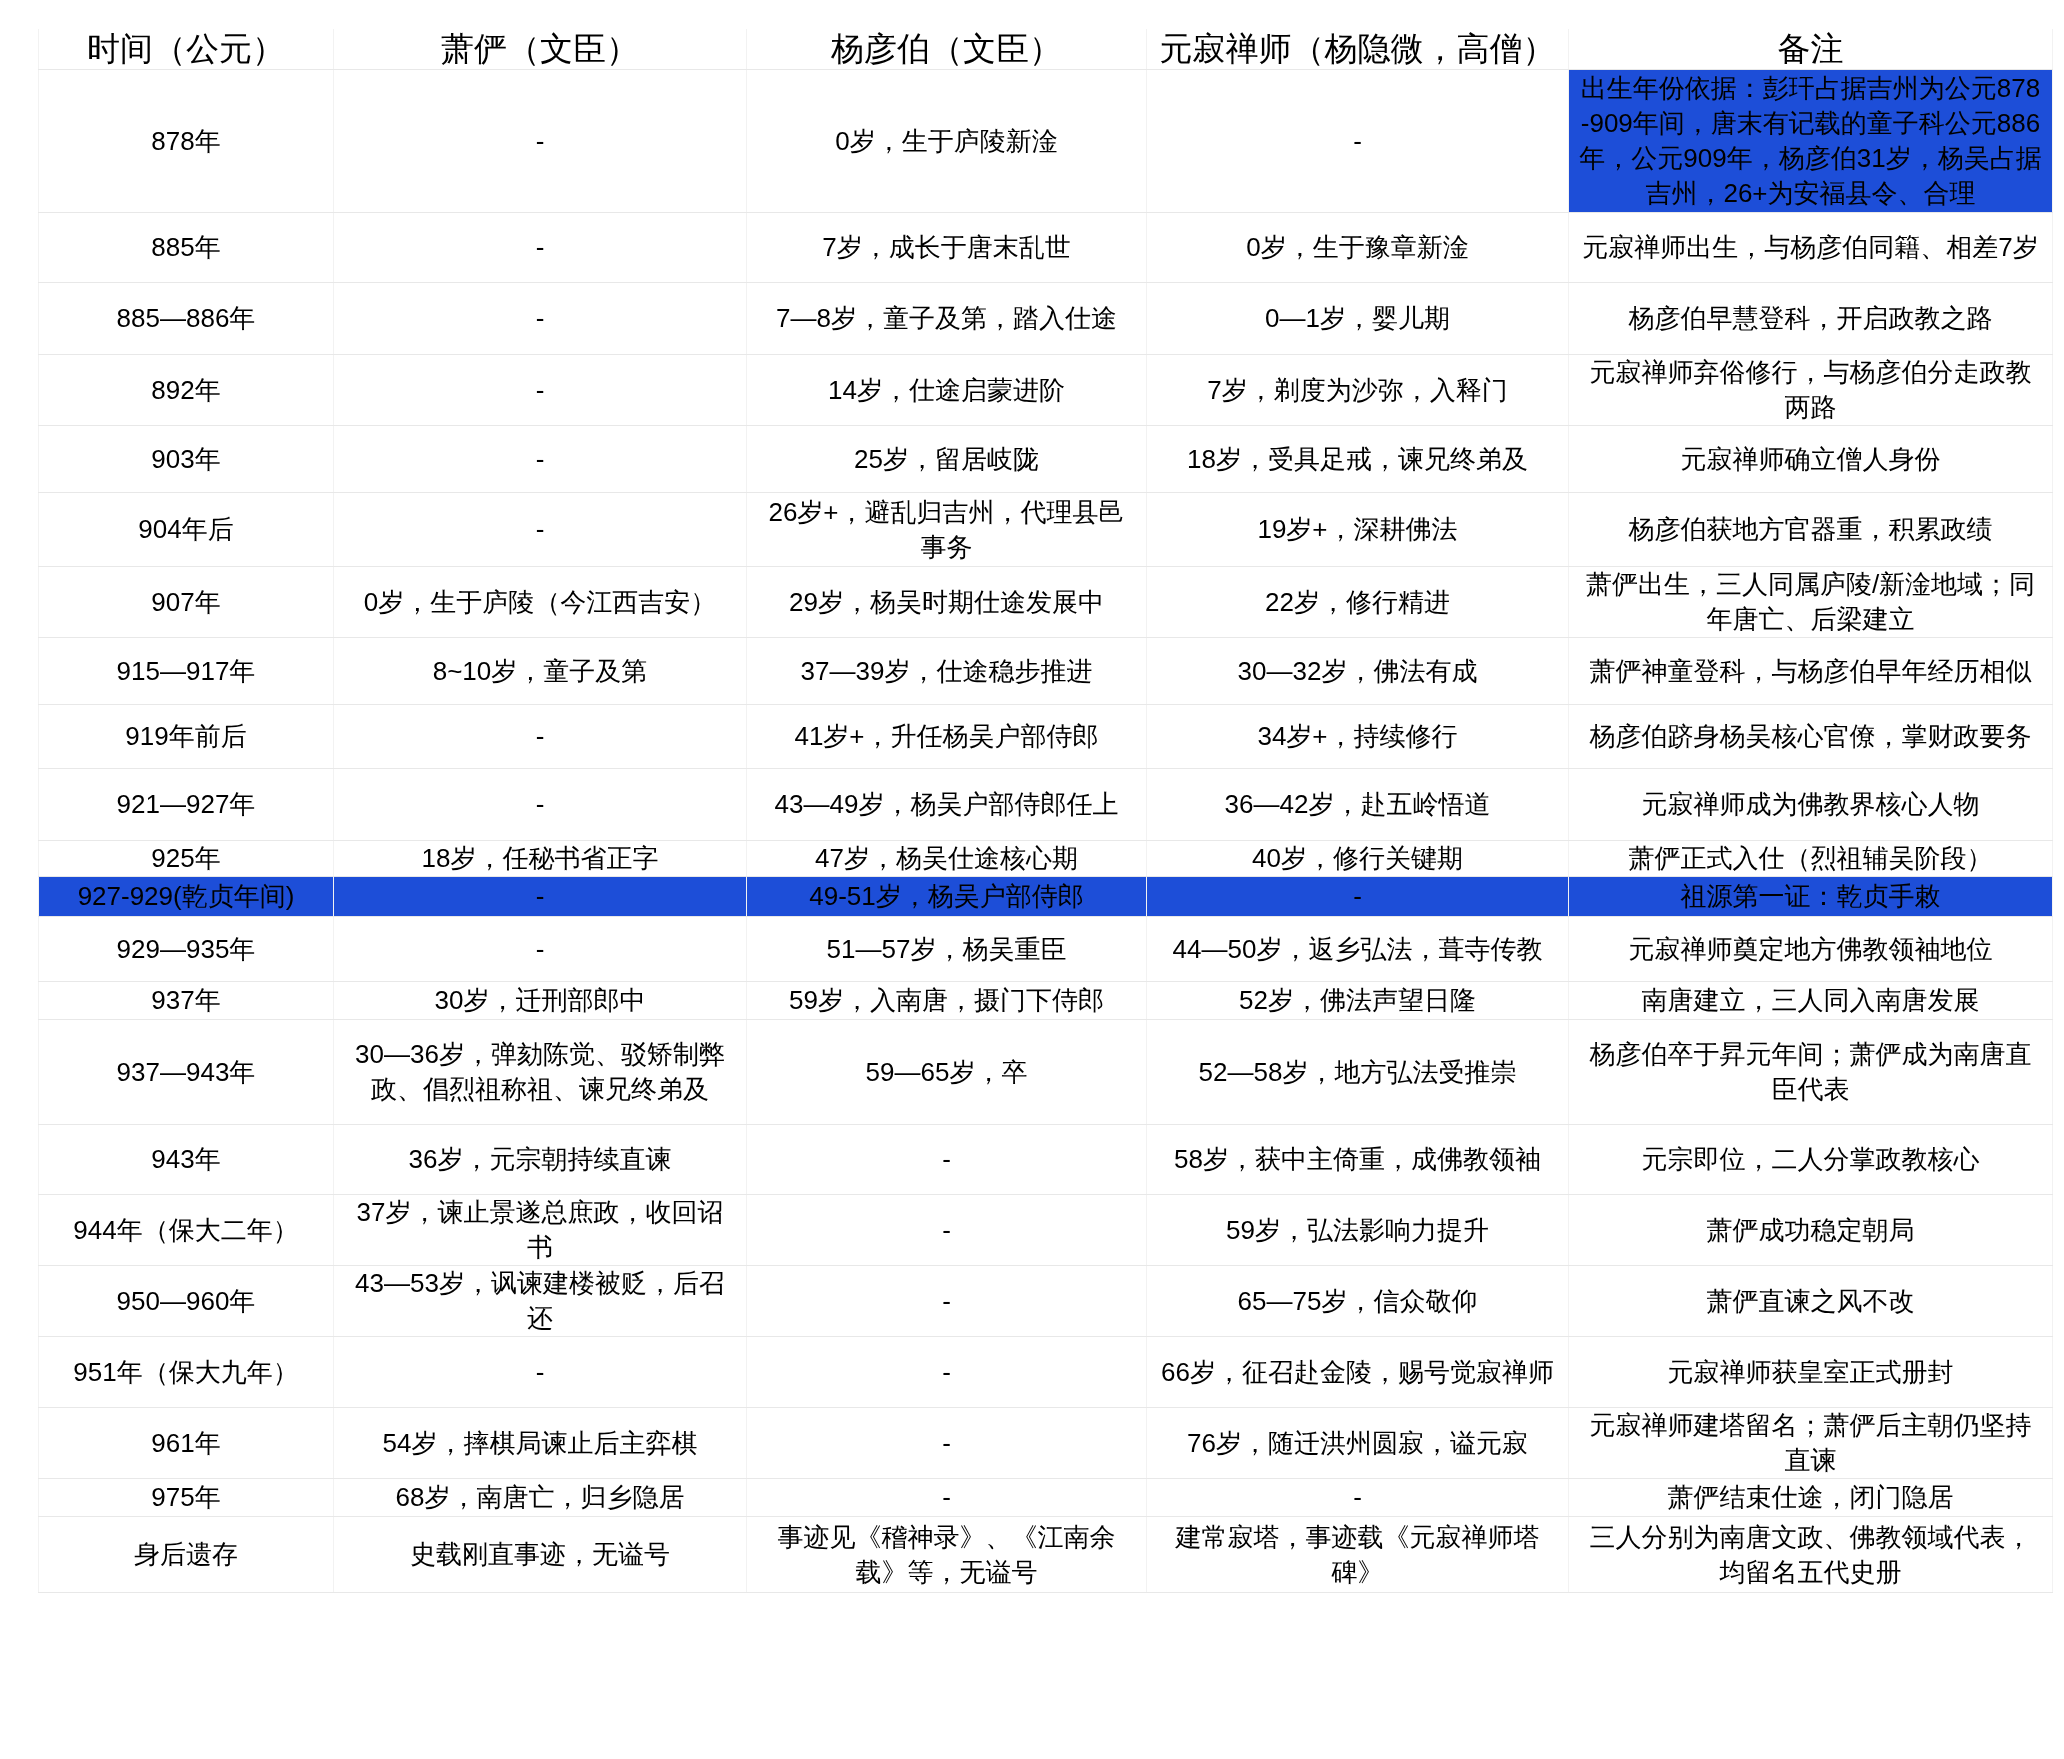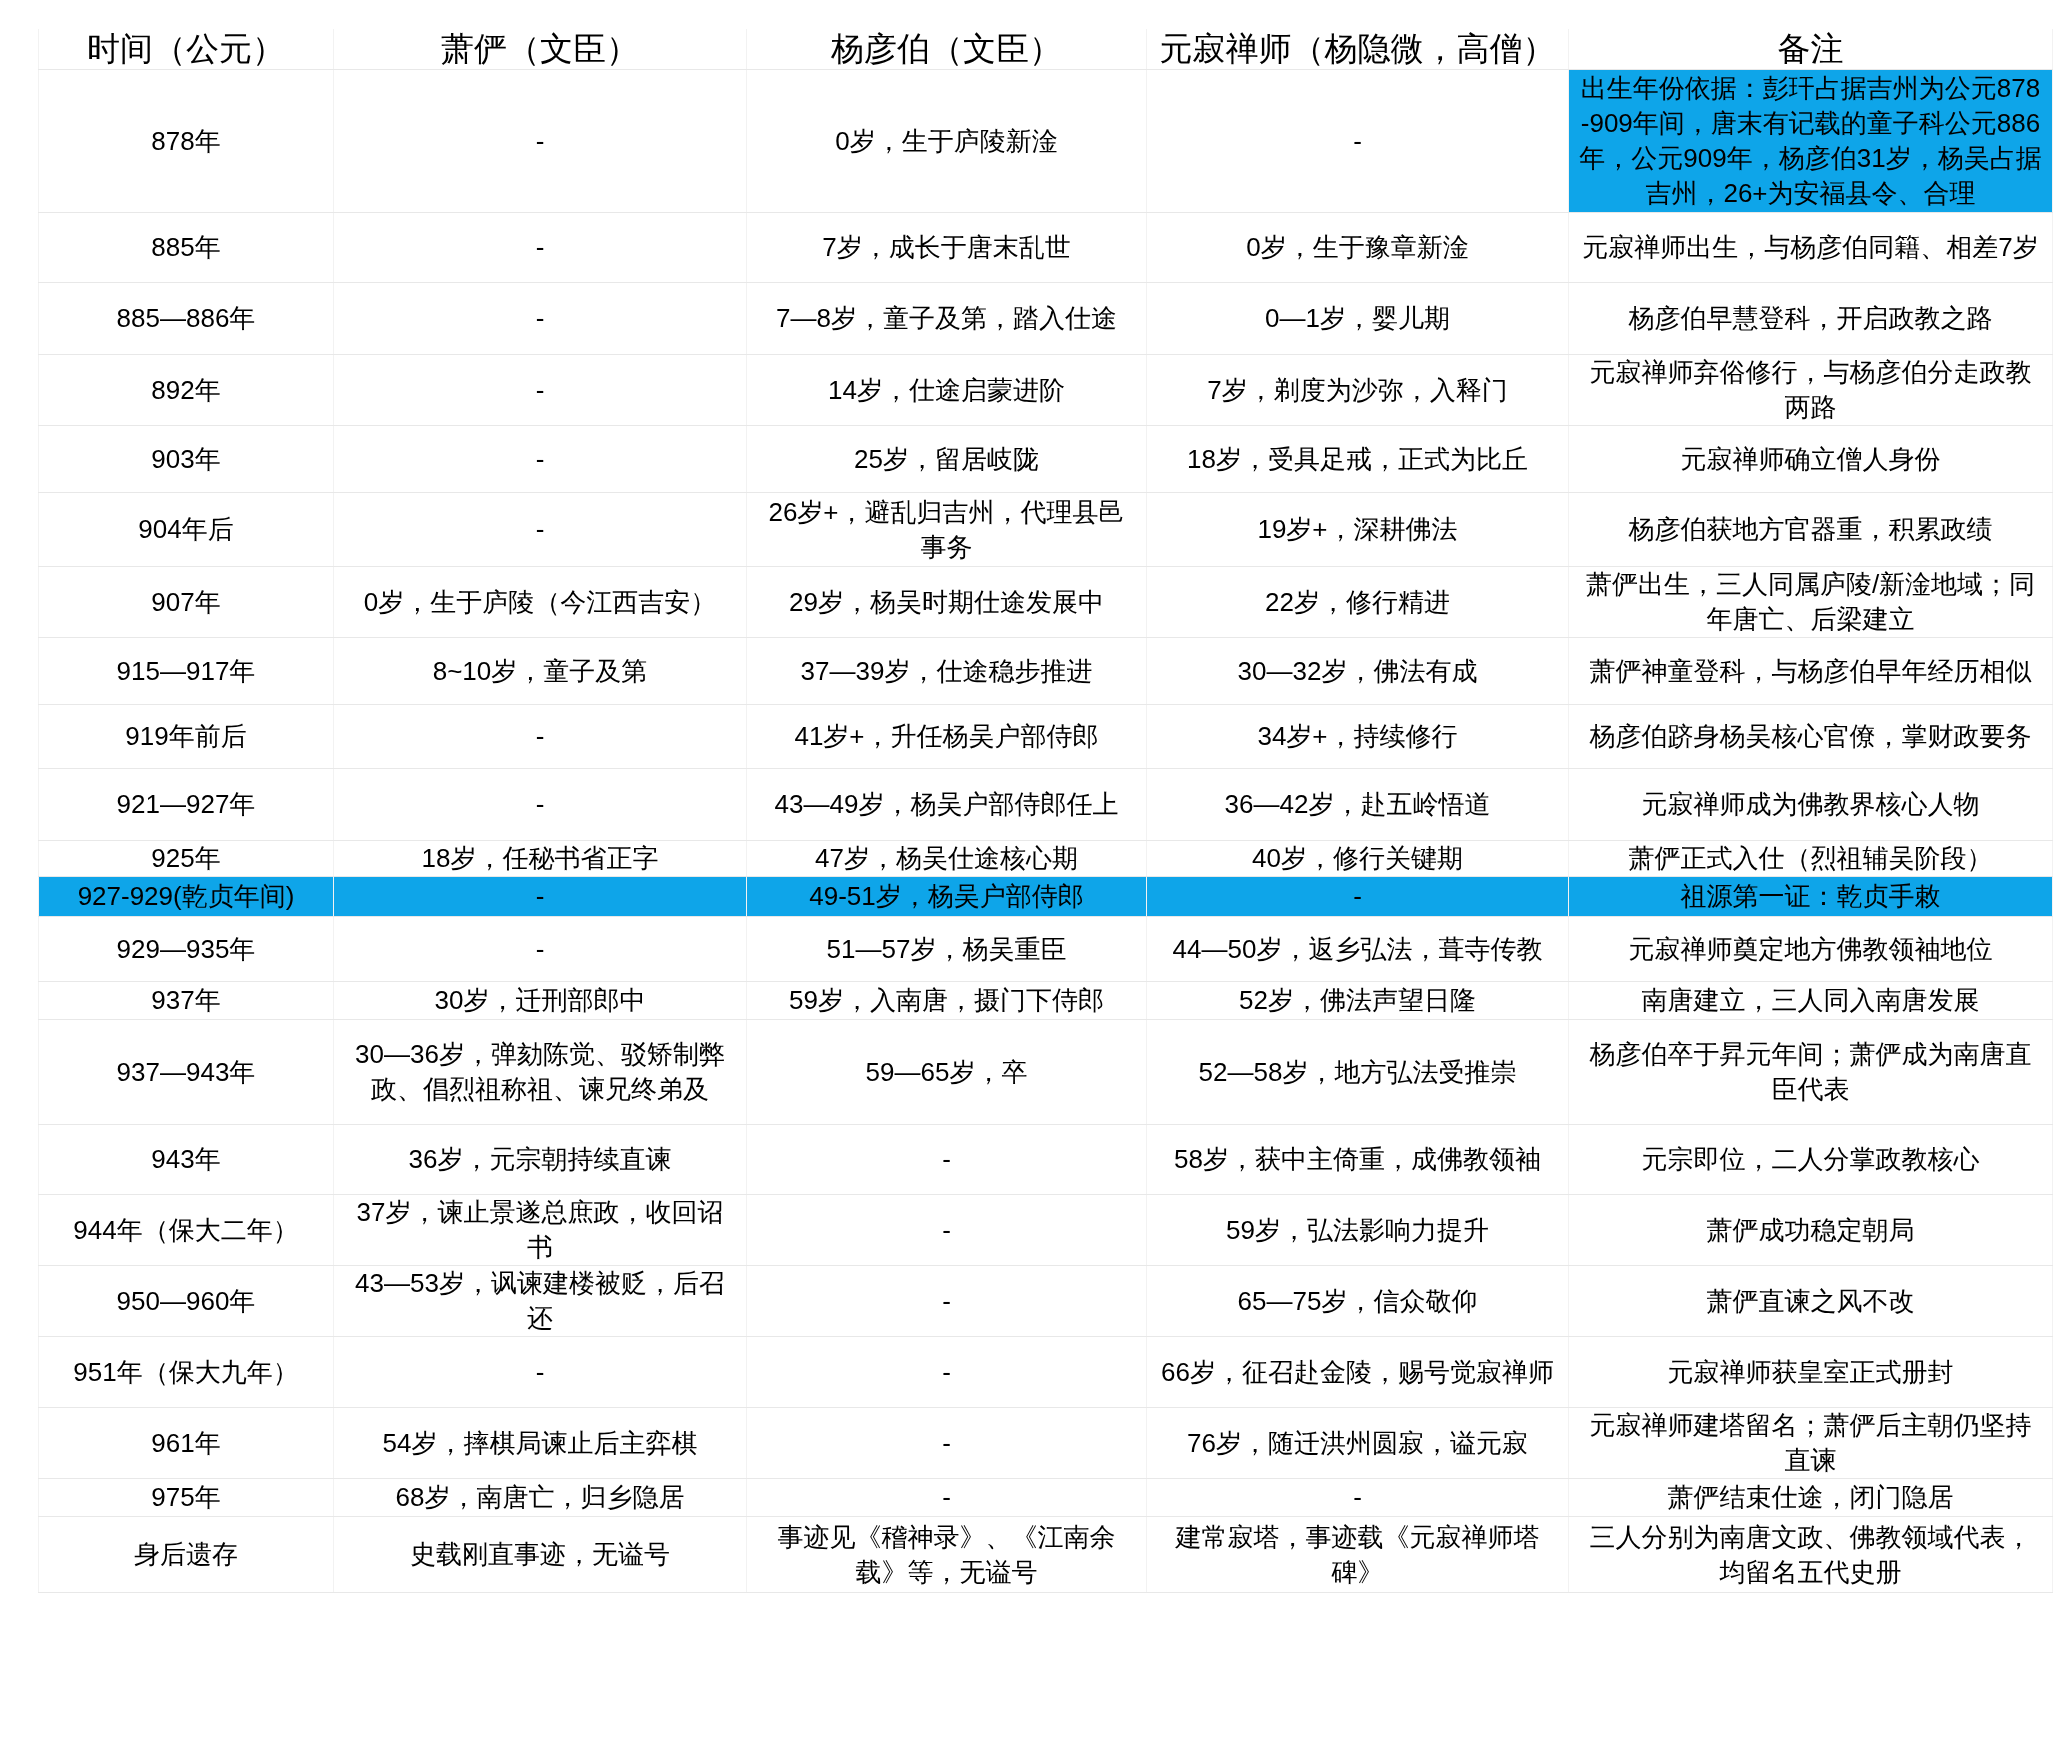--- a/index.html
+++ b/index.html
@@ -35,21 +35,21 @@
     line-height:32.5px;
     height:40px;
     border-top:none;
   }
   tbody td{
     font-size:26px;
     line-height:35px;
   }
   .hl-row td,
   td.hl-cell{
-    background:#0ea5e9;
+    background:#1d4ed8;
   }
 </style>
 </head>
 <body>
 
 <div class="page">
   <table class="timeline">
     <colgroup>
       <col style="width:295px">
       <col style="width:413px">
@@ -92,21 +92,21 @@
           <td>892年</td>
           <td>-</td>
           <td>14岁，仕途启蒙进阶</td>
           <td>7岁，剃度为沙弥，入释门</td>
           <td>元寂禅师弃俗修行，与杨彦伯分走政教两路</td>
         </tr>
         <tr style="height: 67px;">
           <td>903年</td>
           <td>-</td>
           <td>25岁，留居岐陇</td>
-          <td>18岁，受具足戒，正式为比丘</td>
+          <td>18岁，受具足戒，谏兄终弟及</td>
           <td>元寂禅师确立僧人身份</td>
         </tr>
         <tr style="height: 74px;">
           <td>904年后</td>
           <td>-</td>
           <td>26岁+，避乱归吉州，代理县邑事务</td>
           <td>19岁+，深耕佛法</td>
           <td>杨彦伯获地方官器重，积累政绩</td>
         </tr>
         <tr style="height: 70px;">

